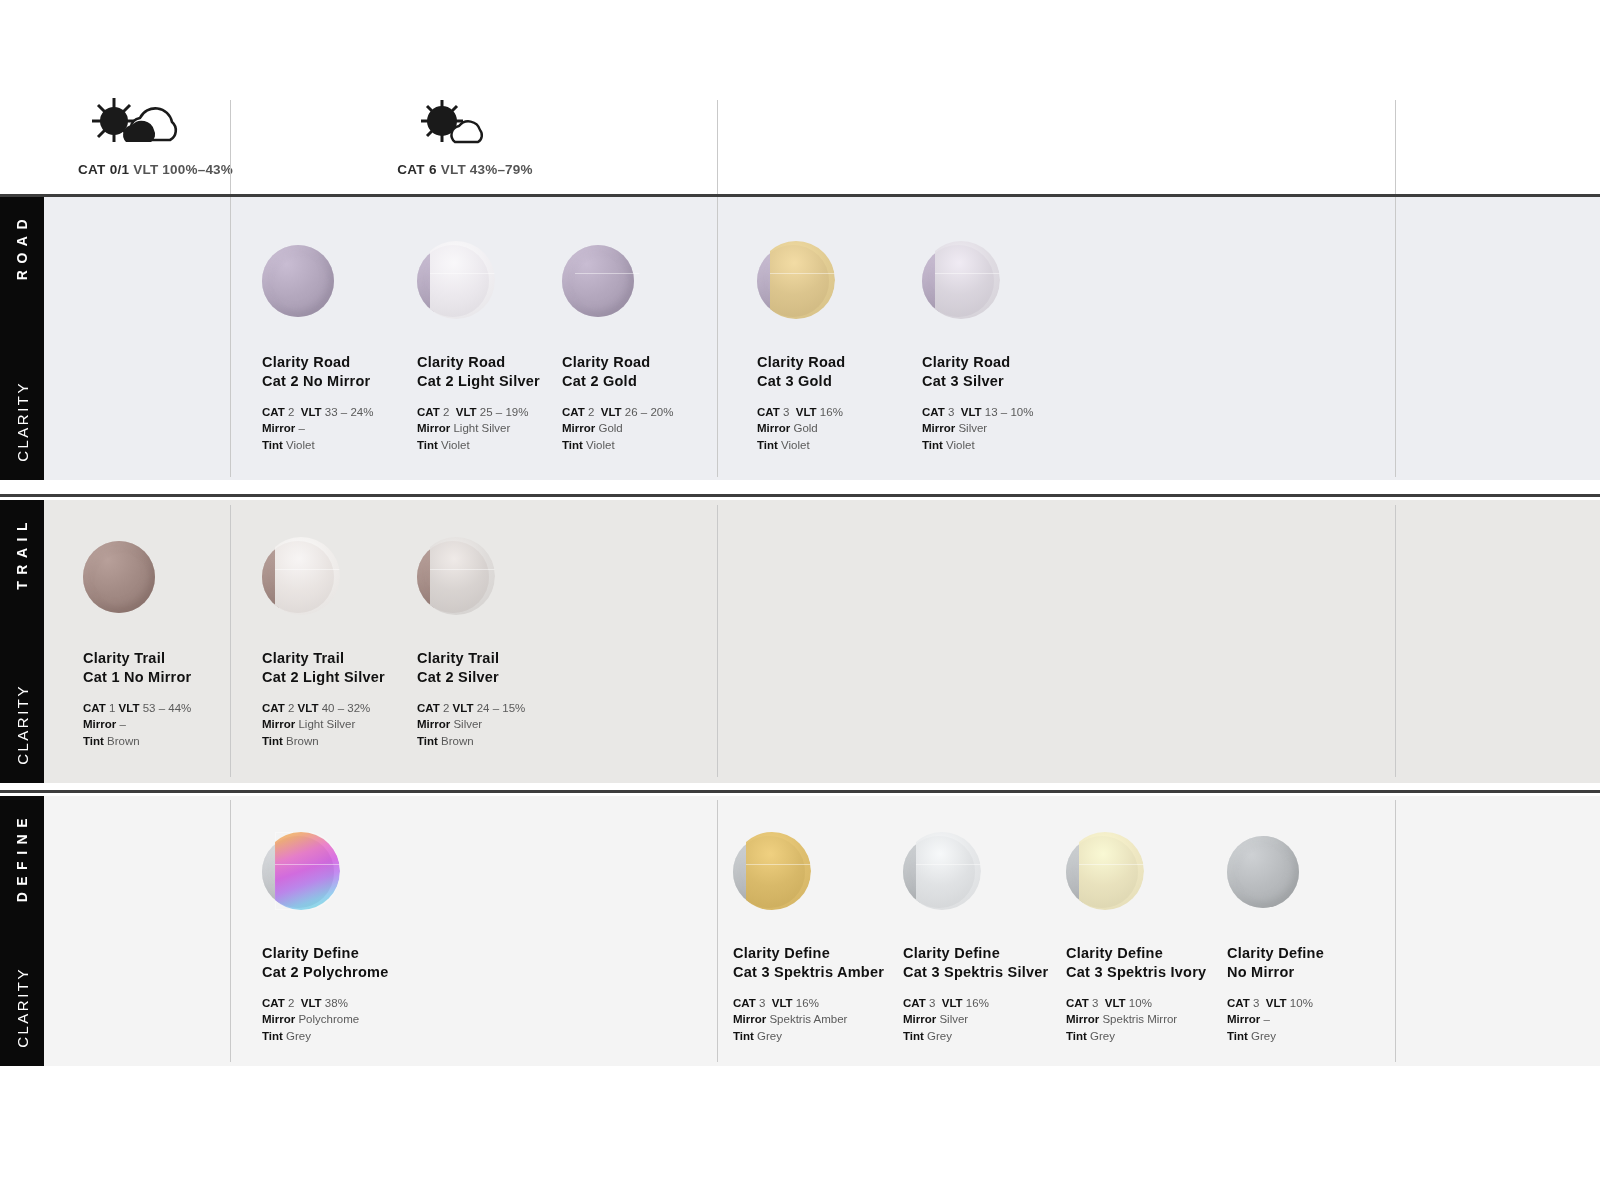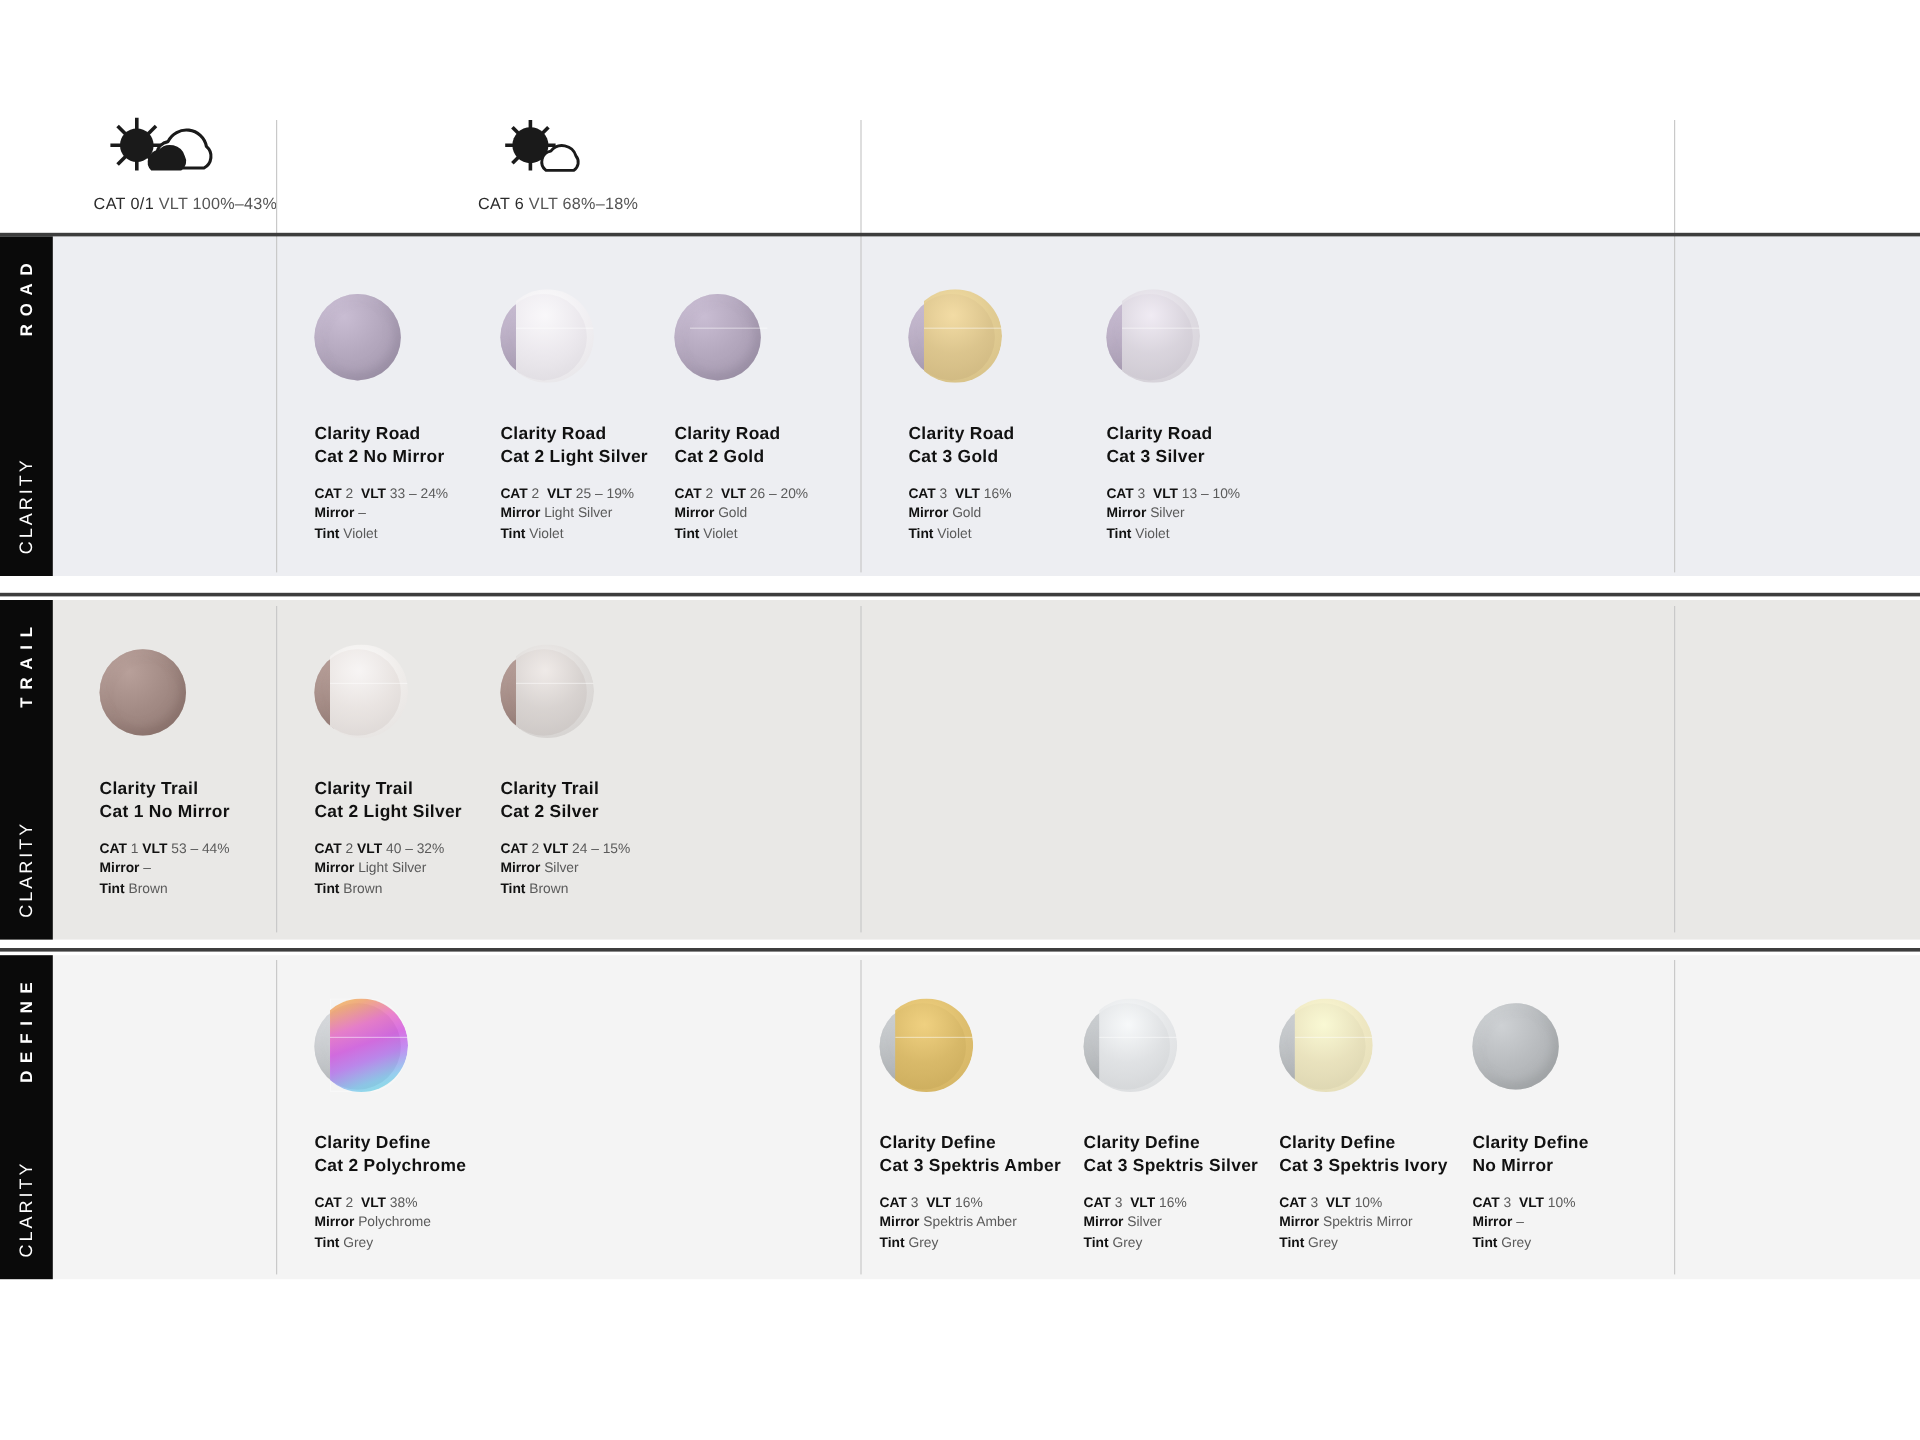--- a/index.html
+++ b/index.html
@@ -36,27 +36,27 @@
     justify-content: center;
   }
   .hdr-label {
     margin-top: 14px;
     font-size: 13.5px;
     letter-spacing: 0.2px;
     white-space: nowrap;
     color: #2b2b2b;
   }
   .hdr-label b {
-    font-weight: normal;
+    font-weight: bold;
     letter-spacing: 0.3px;
     margin-left: 20px;
   }
   .hdr-label span.vlt {
     color: #555;
-    font-weight: normal;
+    font-weight: bold;
   }
 
   
   .col-divider {
     position: absolute;
     width: 1px;
     background: #c9c9c9;
     z-index: 5;
   }
 
@@ -201,21 +201,21 @@
           <line x1="12" y1="23" x2="54" y2="23"></line>
           <line x1="18" y1="8" x2="48" y2="38"></line>
           <line x1="18" y1="38" x2="48" y2="8"></line>
         </g>
         <circle cx="33" cy="23" r="15" fill="#1a1a1a"></circle>
         <path d="M46 44 a9 9 0 0 1 4 -16 a12 12 0 0 1 21 4 a8 8 0 0 1 -2 12 z" fill="#ffffff" stroke="#1a1a1a" stroke-width="2.4" stroke-linejoin="round"></path>
       </svg>
     </div>
     <div class="hdr-label">
       <b>CAT 6</b>
-      <span class="vlt">VLT 68%–18%</span>
+      <span class="vlt">VLT 43%–79%</span>
     </div>
   </div>
 
 
 </div>
 
 <div class="rule" style="top:194px;"></div>
 <div class="band band-road" style="top: 197px; height: 283px; background: rgb(237, 238, 242);"></div>
 <div class="rule" style="top:494px;"></div>
 <div class="band band-trail" style="top: 500px; height: 283px; background: rgb(233, 232, 230);"></div>

